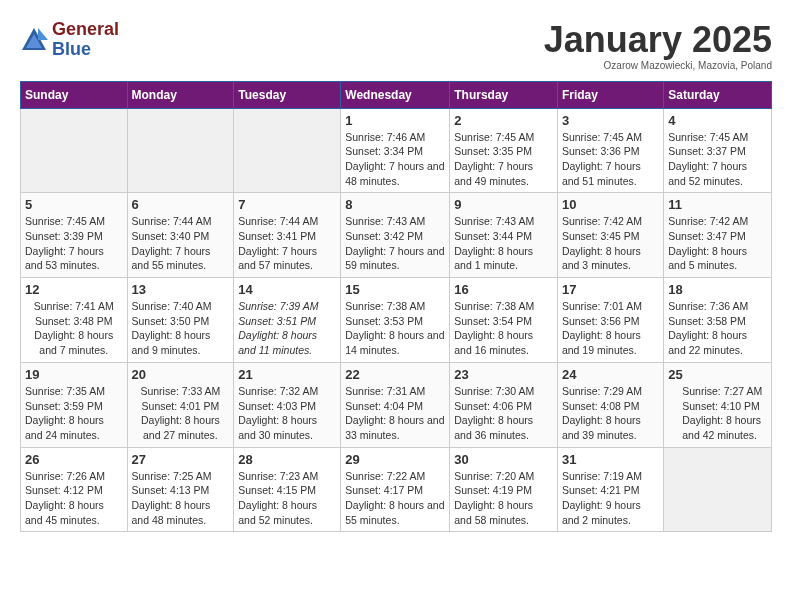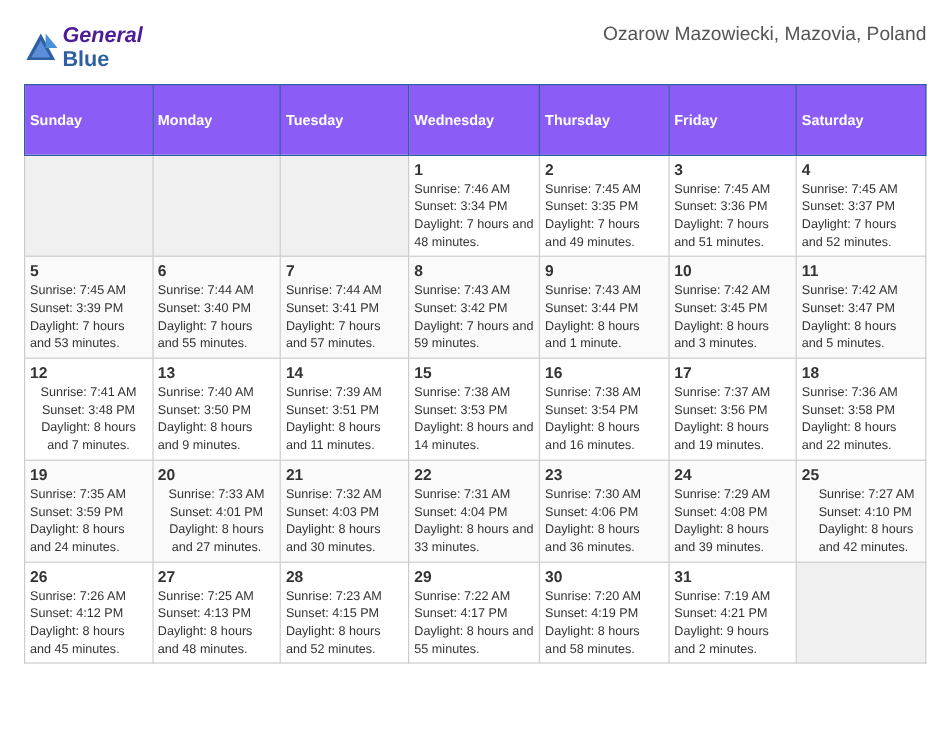--- a/index.html
+++ b/index.html
@@ -21,22 +21,21 @@
       align-items: center;
     }
     .logo-text {
       display: flex;
       flex-direction: column;
       line-height: 1.1;
     }
     .logo-general {
       font-size: 18px;
       font-weight: bold;
-      color: #4c1d95;
-      font-style: italic;
+      color: #7f1d1d;
     }
     .logo-blue {
       font-size: 18px;
       font-weight: bold;
       color: #2e5fa3;
     }
     .logo-icon {
       width: 28px;
       height: 28px;
       margin-right: 4px;
@@ -44,32 +43,32 @@
     .title-section {
       text-align: right;
     }
     .calendar-title {
       font-size: 36px;
       font-weight: bold;
       color: #333;
       line-height: 1.1;
     }
     .calendar-subtitle {
-      font-size: 16px;
+      font-size: 10px;
       color: #555;
     }
     table {
       width: 100%;
       border-collapse: collapse;
       font-size: 11px;
     }
     thead th {
-      background-color: #8b5cf6;
+      background-color: #701a75;
       color: #fff;
-      padding: 22px 4px;
+      padding: 6px 4px;
       text-align: left;
       font-size: 12px;
       border: 1px solid #2e5fa3;
     }
     tbody td {
       border: 1px solid #ccc;
       vertical-align: top;
       padding: 4px;
       width: 113px;
       min-height: 70px;
@@ -105,20 +104,21 @@
       <polygon points="14,2 26,24 2,24" fill="#2e5fa3"></polygon>
       <polygon points="14,8 22,22 6,22" fill="#5b8dd9"></polygon>
       <polygon points="18,2 28,14 18,14" fill="#4a90d9"></polygon>
     </svg>
     <div class="logo-text">
       <span class="logo-general">General</span>
       <span class="logo-blue">Blue</span>
     </div>
   </div>
   <div class="title-section">
+    <div class="calendar-title">January 2025</div>
     <div class="calendar-subtitle">Ozarow Mazowiecki, Mazovia, Poland</div>
   </div>
 </div>
 
 <table>
   <thead>
     <tr>
       <th>Sunday</th>
       <th>Monday</th>
       <th>Tuesday</th>
@@ -210,39 +210,39 @@
 Daylight: 8 hours and 7 minutes.</div>
         </td>
         <td>
           <span class="day-number">13</span>
           <div class="day-info" style="white-space: pre-line;">Sunrise: 7:40 AM
 Sunset: 3:50 PM
 Daylight: 8 hours and 9 minutes.</div>
         </td>
         <td>
           <span class="day-number">14</span>
-          <div class="day-info" style="white-space: pre-line;">Sunrise: 7:39 AM
+          <div class="day-info" style="white-space: pre-line; font-style: italic;">Sunrise: 7:39 AM
 Sunset: 3:51 PM
 Daylight: 8 hours and 11 minutes.</div>
         </td>
         <td>
           <span class="day-number">15</span>
           <div class="day-info" style="white-space: pre-line;">Sunrise: 7:38 AM
 Sunset: 3:53 PM
 Daylight: 8 hours and 14 minutes.</div>
         </td>
         <td>
           <span class="day-number">16</span>
           <div class="day-info" style="white-space: pre-line;">Sunrise: 7:38 AM
 Sunset: 3:54 PM
 Daylight: 8 hours and 16 minutes.</div>
         </td>
         <td>
           <span class="day-number">17</span>
-          <div class="day-info" style="white-space: pre-line;">Sunrise: 7:37 AM
+          <div class="day-info" style="white-space: pre-line;">Sunrise: 7:01 AM
 Sunset: 3:56 PM
 Daylight: 8 hours and 19 minutes.</div>
         </td>
         <td>
           <span class="day-number">18</span>
           <div class="day-info" style="white-space: pre-line;">Sunrise: 7:36 AM
 Sunset: 3:58 PM
 Daylight: 8 hours and 22 minutes.</div>
         </td>
       </tr>

